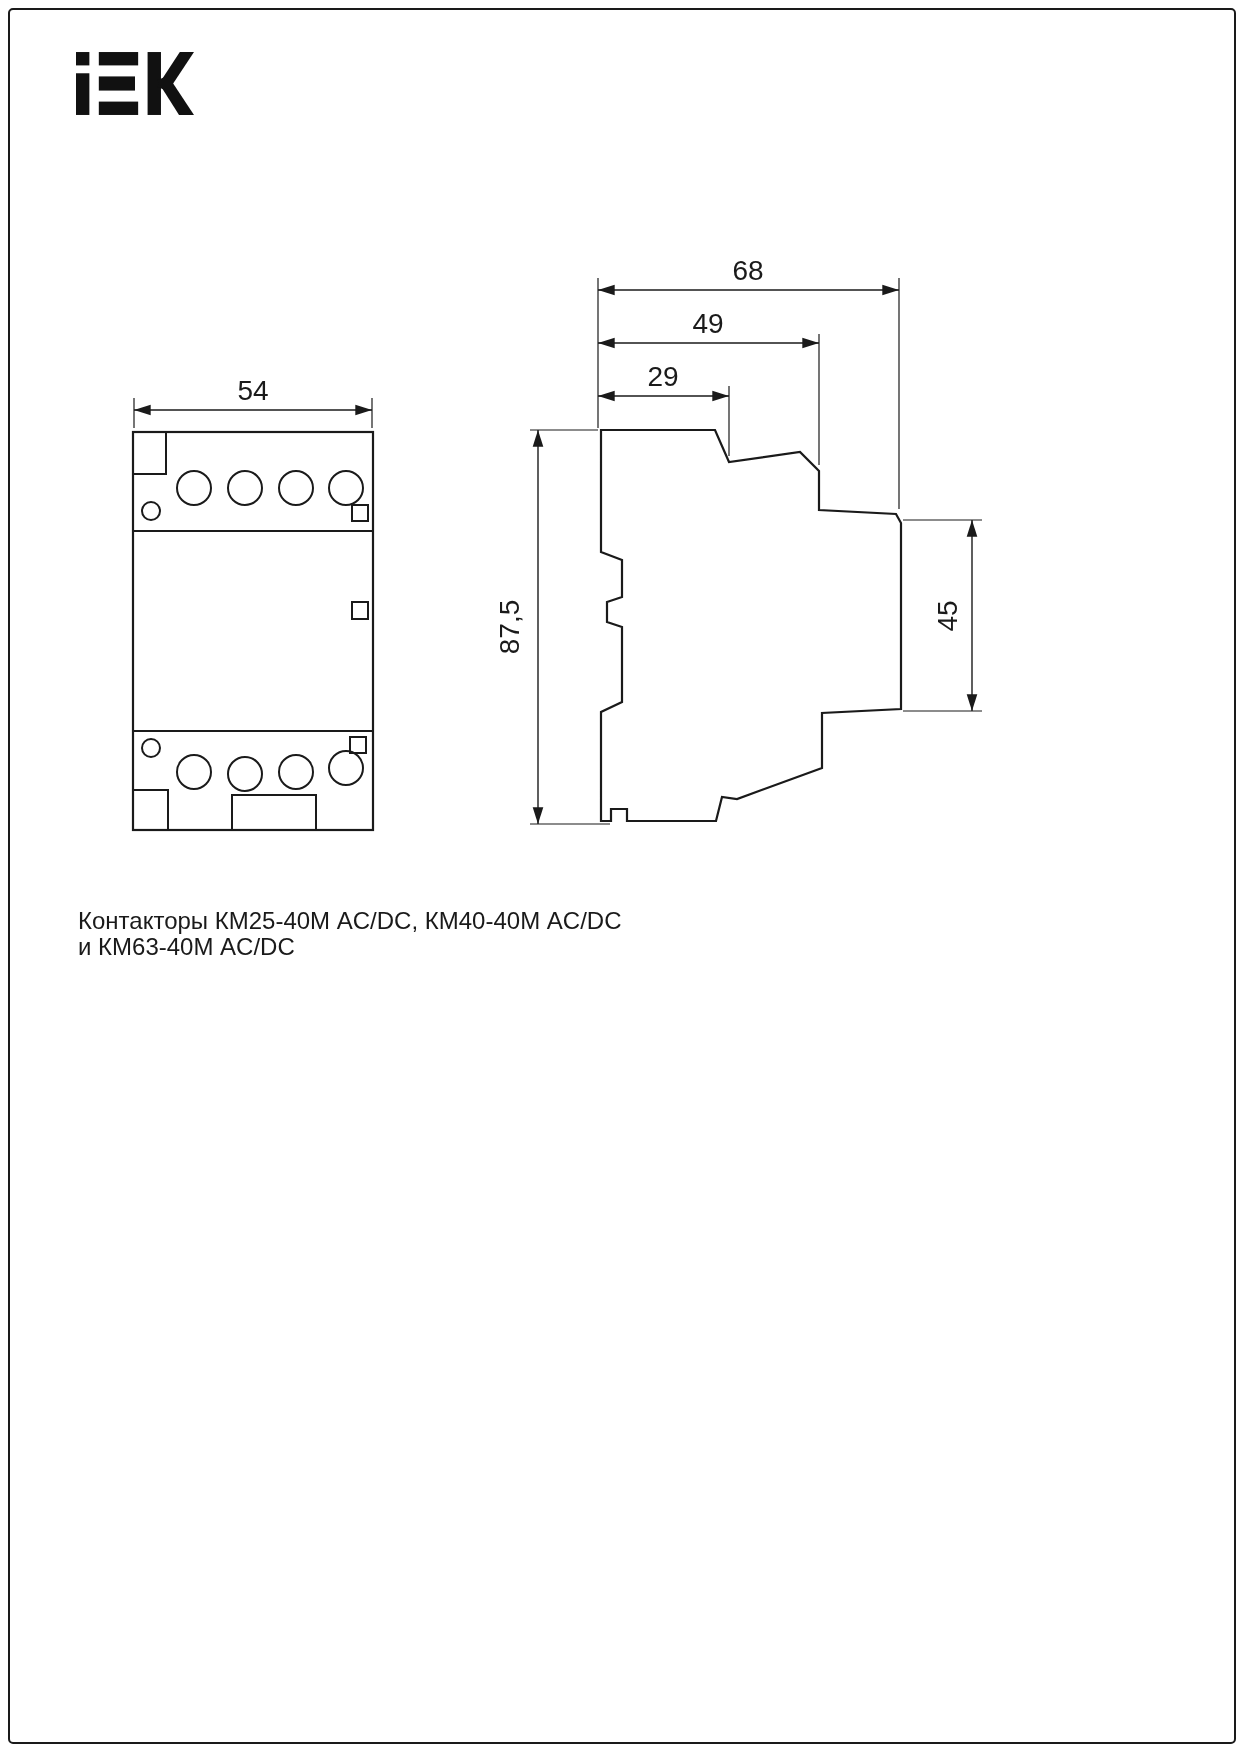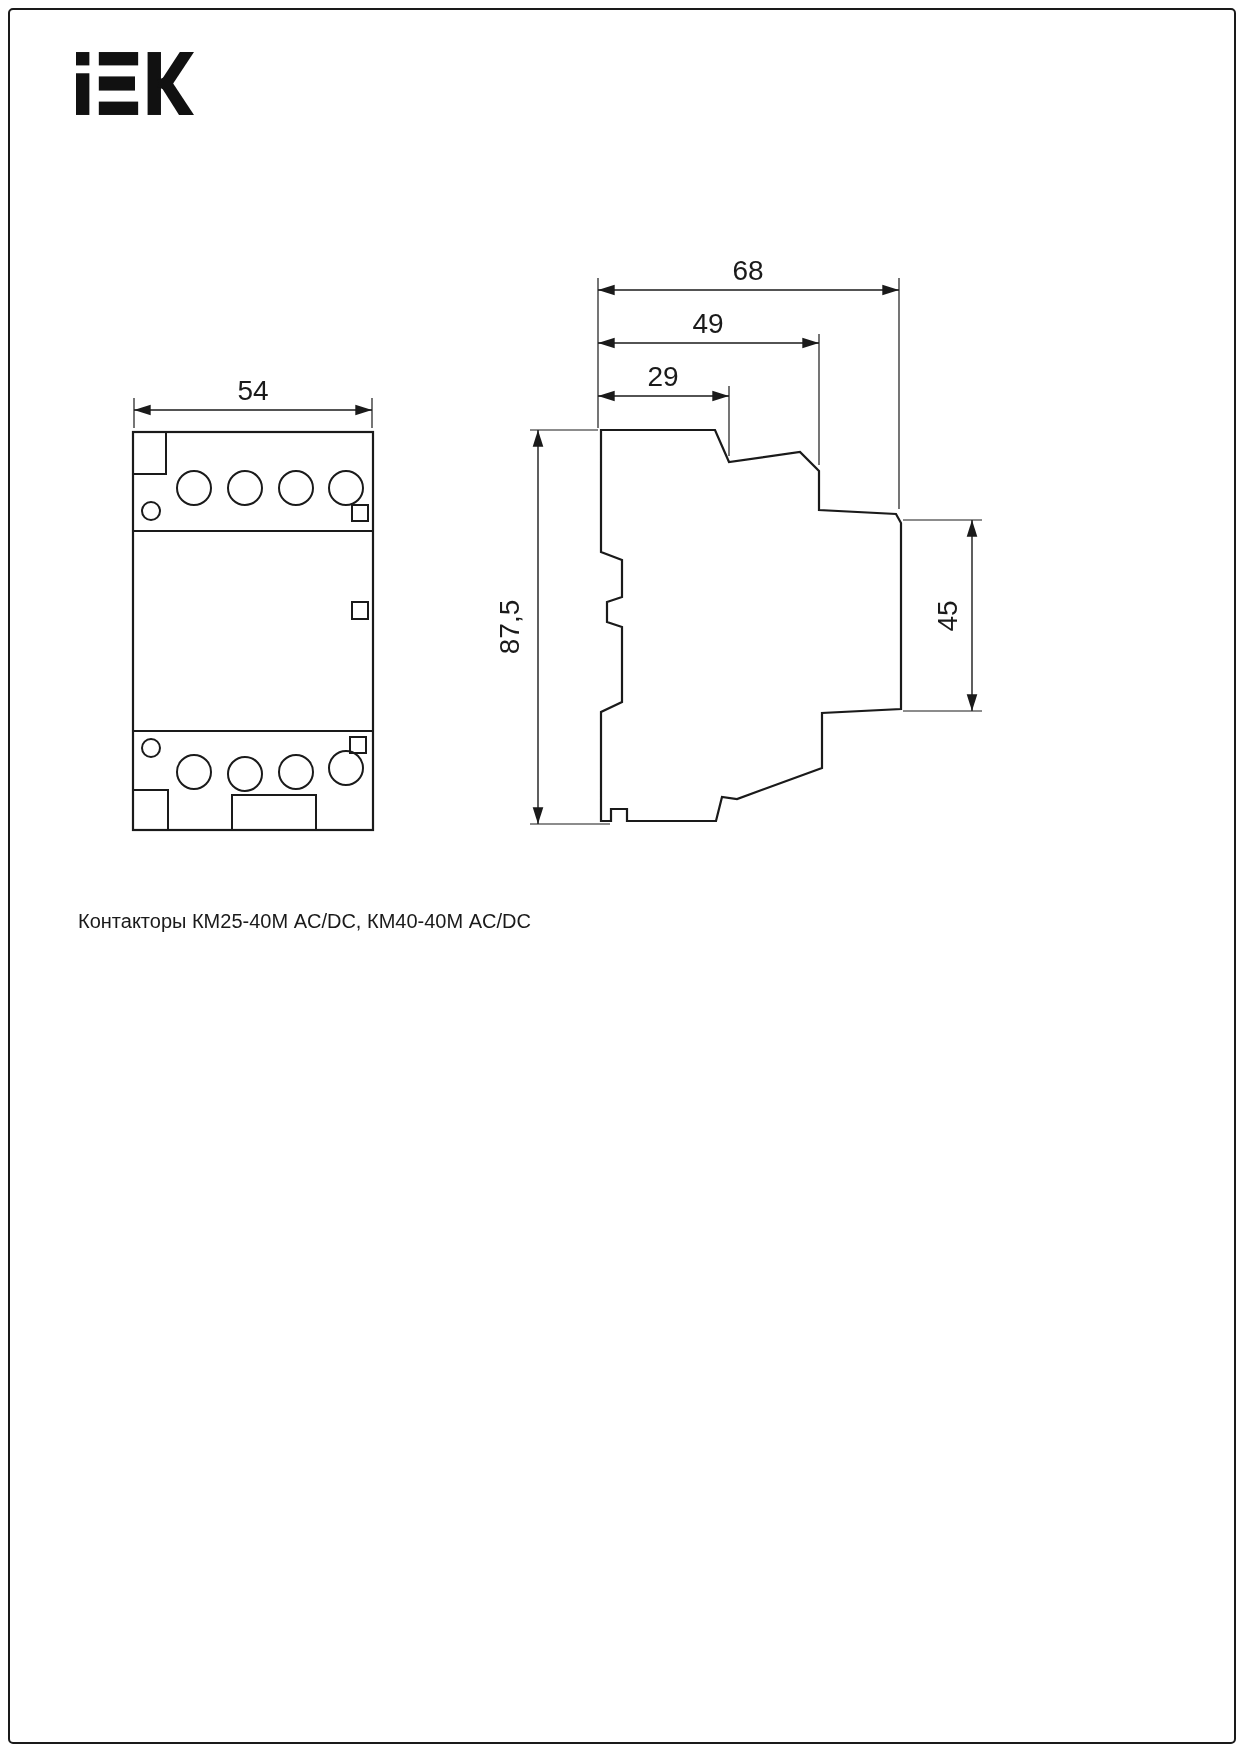--- a/index.html
+++ b/index.html
@@ -53,21 +53,21 @@
   }
   .dim-text {
     font-family: "Liberation Sans", sans-serif;
     font-size: 28px;
     fill: #1a1a1a;
   }
   .caption-models {
     position: absolute;
     left: 78px;
     top: 908px;
-    font-size: 20px;
+    font-size: 24px;
     line-height: 26px;
     color: #1a1a1a;
   }
   .figure-caption {
     position: absolute;
     left: 78px;
     top: 1074px;
     font-size: 21px;
     color: #1a1a1a;
   }
@@ -177,16 +177,17 @@
     <g>
       <path class="ext-line" d="M903,520 L982,520"></path>
       <path class="ext-line" d="M903,711 L982,711"></path>
       <line class="dim-line" x1="972" y1="520" x2="972" y2="711" marker-start="url(#arrow)" marker-end="url(#arrow)"></line>
       <text class="dim-text" transform="translate(957,616) rotate(-90)" text-anchor="middle">45</text>
     </g>
   </svg>
 
   <div class="caption-models">
     <div>Контакторы КМ25-40М AC/DC, КМ40-40М AC/DC</div>
+    <div>и КМ63-40М AC/DC</div>
   </div>
 
 
 </div>
 
 </body></html>

